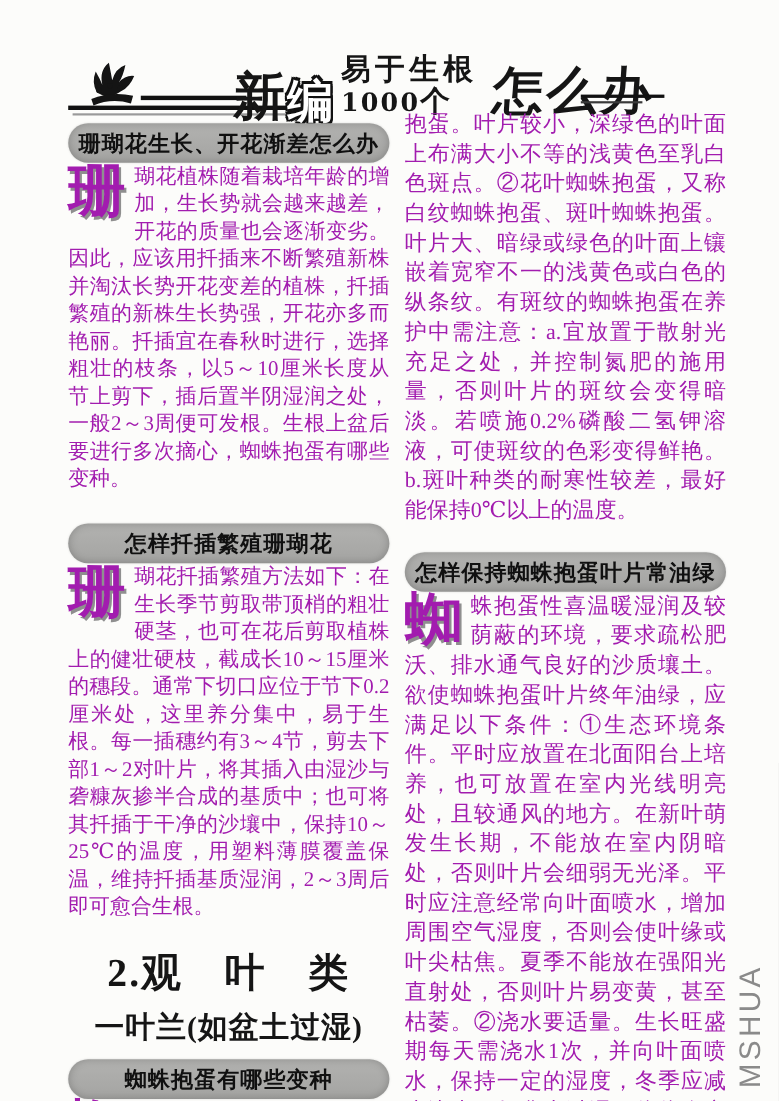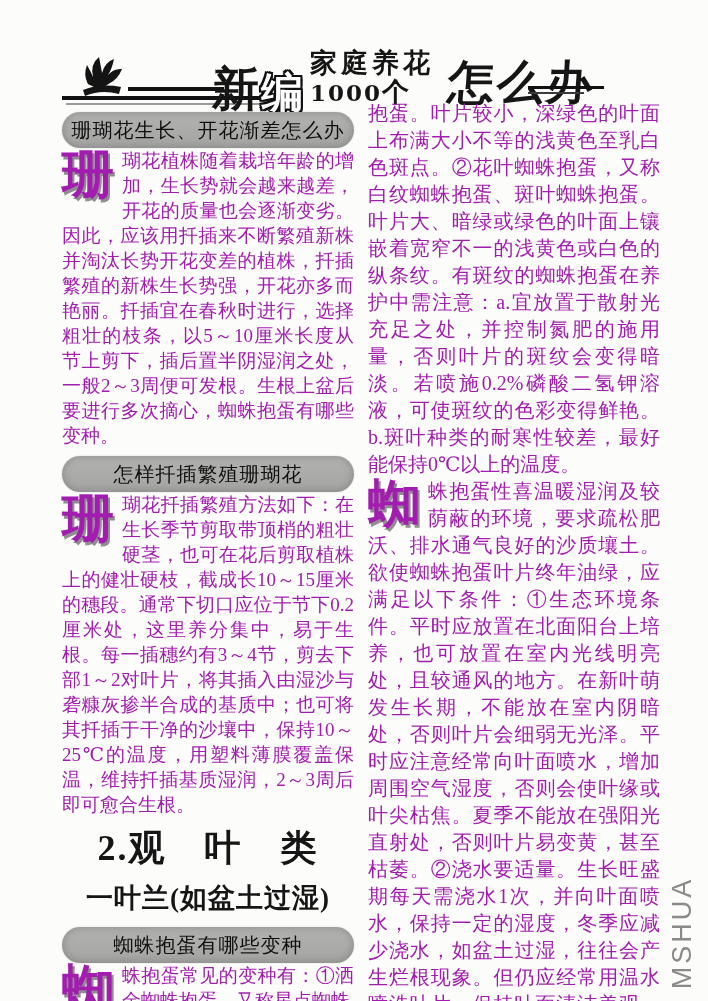--- a/index.html
+++ b/index.html
@@ -31,33 +31,33 @@
   .t-suffix{position:absolute;left:448px;top:60px;font-size:46px;font-weight:900;line-height:1;
     letter-spacing:3px;transform:skewX(-4deg);}
   
   .col{position:absolute;width:292px;}
   .col-left{left:62px;top:112px;}
   .col-right{left:368px;top:100px;}
   .gbar{
     height:36px;border-radius:18px;display:flex;align-items:center;justify-content:center;
     background:linear-gradient(180deg,#b2b2b0,#a4a4a2);
     box-shadow:inset 0 0 8px rgba(0,0,0,.22), 0 0 2px rgba(0,0,0,.15);
-    font-weight:normal;font-size:20px;letter-spacing:1px;color:#101010;
+    font-weight:bold;font-size:20px;letter-spacing:1px;color:#101010;
   }
   p.body{
     margin:0;font-size:19px;line-height:25px;text-align:justify;text-justify:inter-character;
     color:#a21caf;
   }
   .col-right p.body{font-size:20px;line-height:27px;}
   .dropcap{
     float:left;font-size:52px;line-height:48px;font-weight:900;
     margin:3px 8px 0 0;text-shadow:2px 3px 0 #8f8f8f;
   }
-  .mt8{margin-top:8px;} .mt14{margin-top:8px;} .mt12{margin-top:12px;} .mt24{margin-top:24px;}
-  .section-title{margin-top:8px;text-align:center;font-size:36px;font-weight:900;line-height:46px;letter-spacing:2px;}
+  .mt8{margin-top:8px;} .mt14{margin-top:28px;} .mt12{margin-top:12px;} .mt24{margin-top:24px;}
+  .section-title{margin-top:24px;text-align:center;font-size:36px;font-weight:900;line-height:46px;letter-spacing:2px;}
   .section-sub{margin-top:10px;text-align:center;font-size:27px;font-weight:900;line-height:34px;letter-spacing:1px;}
   
   .watermark{
     position:absolute;left:612px;top:918px;width:140px;height:30px;
     transform:rotate(-90deg);text-align:center;
     color:#8a8a8a;font-size:27px;letter-spacing:3px;
     font-family:"Liberation Sans","DejaVu Sans",sans-serif;
   }
 </style>
 </head>
@@ -76,21 +76,21 @@
             <circle cx="33" cy="26" r="2.5"></circle>
         </g>
       </svg>
     </span>
     <div class="rule rule-left-mid"></div>
     <div class="rule rule-base"></div>
     <div class="rule-base-gray" style="position:absolute;"></div>
     <span class="t-new">新</span>
     <span class="t-bian">编</span>
     <span class="t-mid">
-      <span class="top">家庭养花</span>
+      <span class="top">易于生根</span>
       <span class="bot"><b>1000</b><span class="cnt">个</span></span>
     </span>
     <span class="t-suffix">怎么办</span>
     <div class="rule rule-right-a"></div>
     <div class="rule-right-b" style="position:absolute;"></div>
   </div>
 
   <section class="col col-left">
     <div class="gbar">
       <span>珊瑚花生长、开花渐差怎么办</span>
@@ -115,19 +115,22 @@
     <div class="gbar mt12">
       <span>蜘蛛抱蛋有哪些变种</span>
     </div>
 
     <p class="body mt8"><span class="dropcap">蜘</span><span>蛛抱蛋常见的变种有：①洒金蜘蛛抱蛋，又称星点蜘蛛</span></p>
   </section>
 
   <section class="col col-right">
     <p class="body"><span>抱蛋。叶片较小，深绿色的叶面上布满大小不等的浅黄色至乳白色斑点。②花叶蜘蛛抱蛋，又称白纹蜘蛛抱蛋、斑叶蜘蛛抱蛋。叶片大、暗绿或绿色的叶面上镶嵌着宽窄不一的浅黄色或白色的纵条纹。有斑纹的蜘蛛抱蛋在养护中需注意：a.宜放置于散射光充足之处，并控制氮肥的施用量，否则叶片的斑纹会变得暗淡。若喷施0.2%磷酸二氢钾溶液，可使斑纹的色彩变得鲜艳。b.斑叶种类的耐寒性较差，最好能保持0℃以上的温度。</span></p>
 
+    <div class="gbar mt24">
+      <span>怎样保持蜘蛛抱蛋叶片常油绿</span>
+    </div>
 
     <p class="body mt8"><span class="dropcap">蜘</span><span>蛛抱蛋性喜温暖湿润及较荫蔽的环境，要求疏松肥沃、排水通气良好的沙质壤土。欲使蜘蛛抱蛋叶片终年油绿，应满足以下条件：①生态环境条件。平时应放置在北面阳台上培养，也可放置在室内光线明亮处，且较通风的地方。在新叶萌发生长期，不能放在室内阴暗处，否则叶片会细弱无光泽。平时应注意经常向叶面喷水，增加周围空气湿度，否则会使叶缘或叶尖枯焦。夏季不能放在强阳光直射处，否则叶片易变黄，甚至枯萎。②浇水要适量。生长旺盛期每天需浇水1次，并向叶面喷水，保持一定的湿度，冬季应减少浇水，如盆土过湿，往往会产生烂根现象。但仍应经常用温水喷洗叶片，保持叶面清洁美观。③其他。冬季温度不能低于5℃，平时应注意及时清除黄叶，生长盛期</span></p>
   </section>
 
   <div class="watermark">MSHUA</div>
 
 </div>
 
 </body></html>

